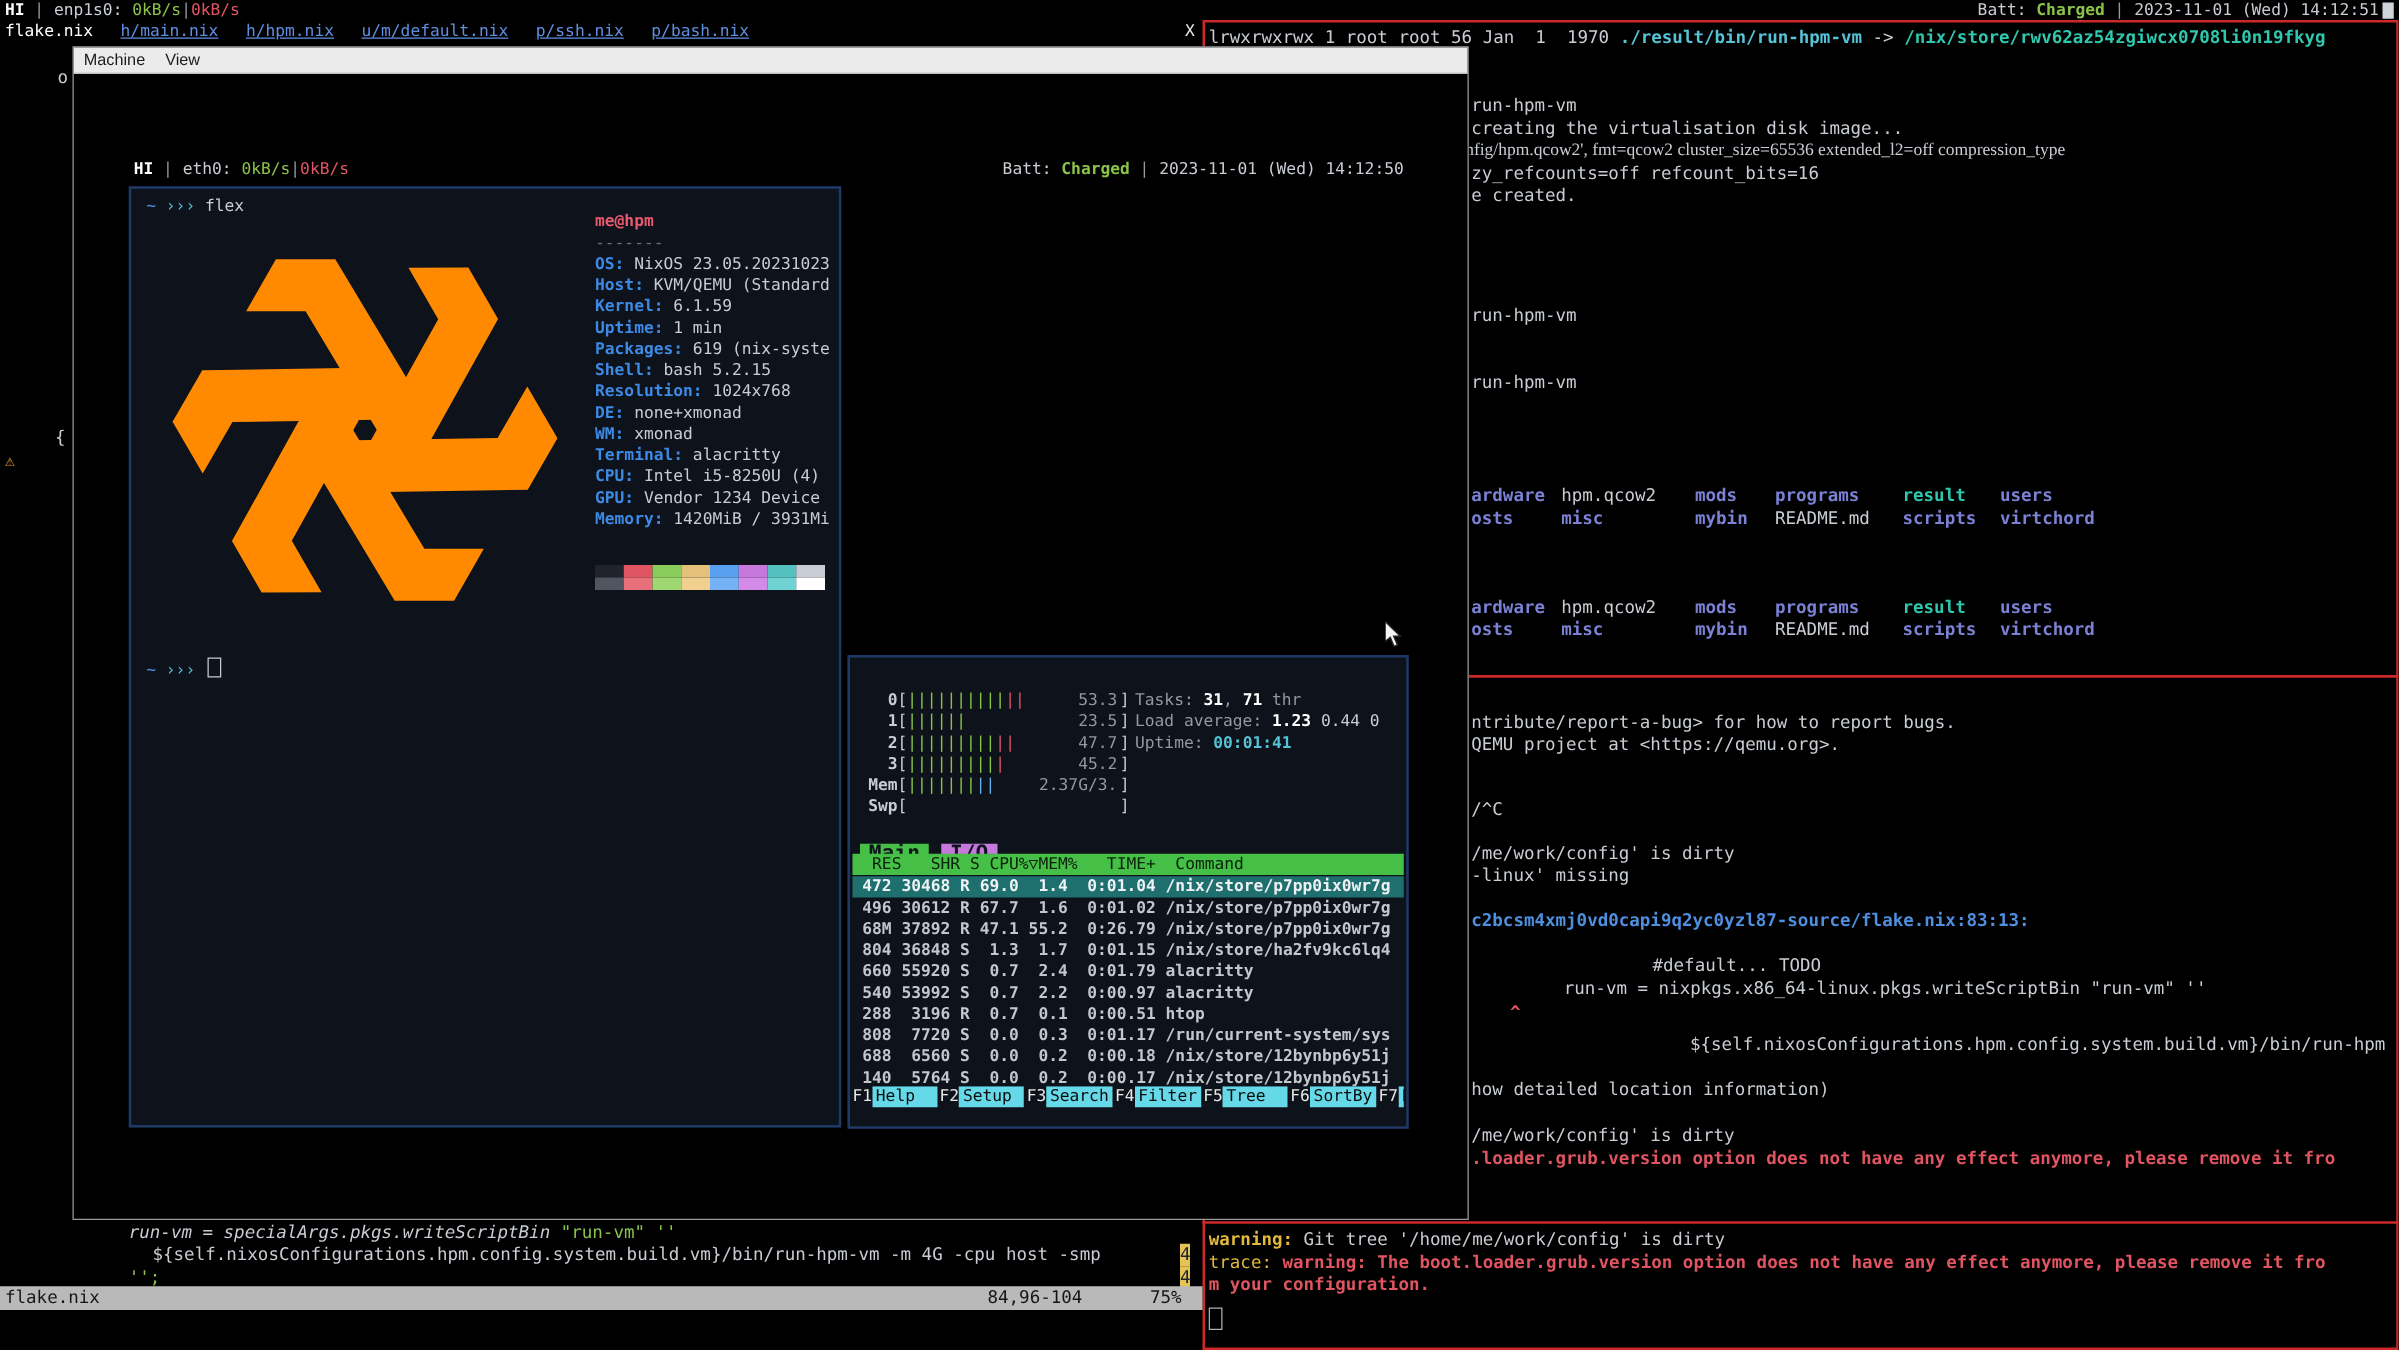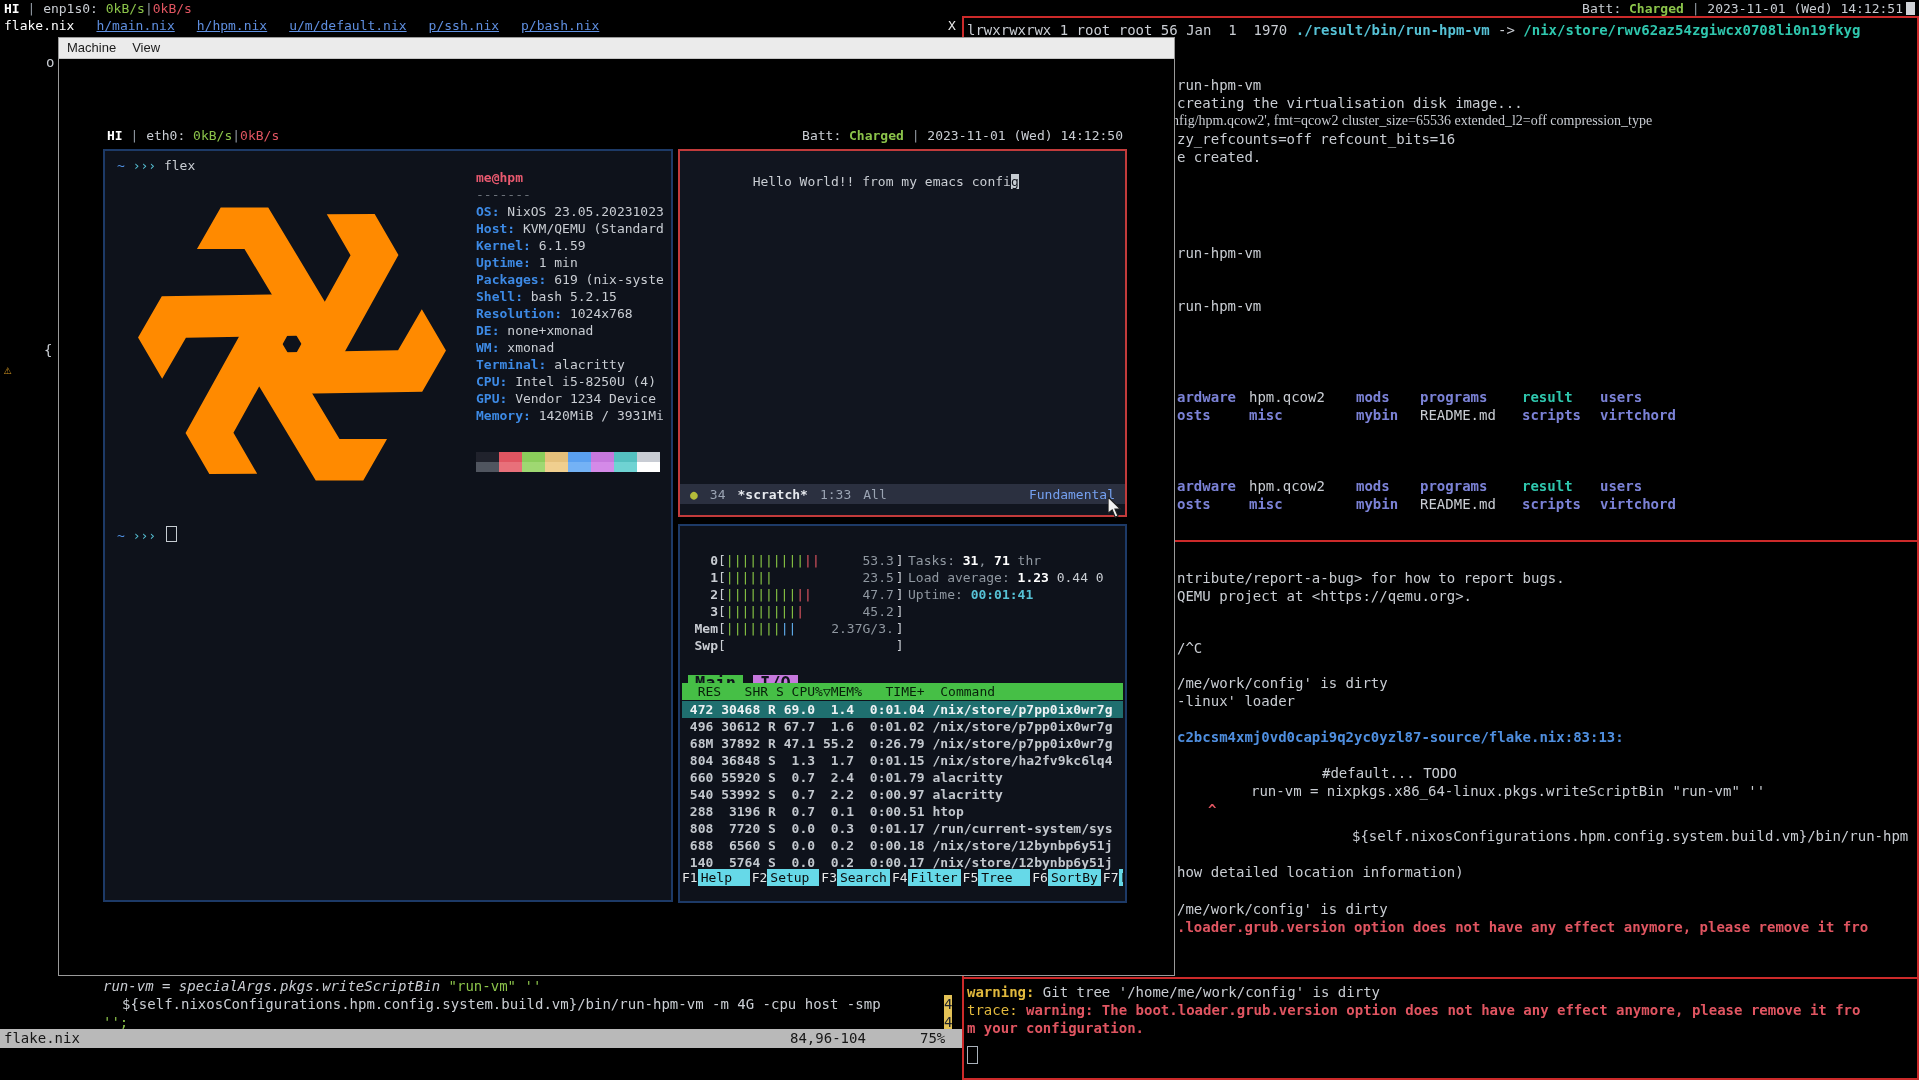--- a/index.html
+++ b/index.html
@@ -119,21 +119,21 @@
       <div class="line mono14" style="left: 1177px; top: 244px;"><span style="color: rgb(201, 205, 211);">run-hpm-vm</span></div>
       <div class="line mono14" style="left: 1177px; top: 297px;"><span style="color: rgb(201, 205, 211);">run-hpm-vm</span></div>
       <div class="line mono14" style="left: 1177px; top: 388px;"><span style="color: rgb(123, 130, 214); font-weight: bold; display: inline-block; width: 72px;">ardware</span><span style="color: rgb(201, 205, 211); display: inline-block; width: 107px;">hpm.qcow2</span><span style="color: rgb(123, 130, 214); font-weight: bold; display: inline-block; width: 64px;">mods</span><span style="color: rgb(123, 130, 214); font-weight: bold; display: inline-block; width: 102px;">programs</span><span style="color: rgb(47, 199, 174); font-weight: bold; display: inline-block; width: 78px;">result</span><span style="color: rgb(123, 130, 214); font-weight: bold;">users</span></div>
       <div class="line mono14" style="left: 1177px; top: 406px;"><span style="color: rgb(123, 130, 214); font-weight: bold; display: inline-block; width: 72px;">osts</span><span style="color: rgb(123, 130, 214); font-weight: bold; display: inline-block; width: 107px;">misc</span><span style="color: rgb(123, 130, 214); font-weight: bold; display: inline-block; width: 64px;">mybin</span><span style="color: rgb(201, 205, 211); display: inline-block; width: 102px;">README.md</span><span style="color: rgb(123, 130, 214); font-weight: bold; display: inline-block; width: 78px;">scripts</span><span style="color: rgb(123, 130, 214); font-weight: bold;">virtchord</span></div>
       <div class="line mono14" style="left: 1177px; top: 477px;"><span style="color: rgb(123, 130, 214); font-weight: bold; display: inline-block; width: 72px;">ardware</span><span style="color: rgb(201, 205, 211); display: inline-block; width: 107px;">hpm.qcow2</span><span style="color: rgb(123, 130, 214); font-weight: bold; display: inline-block; width: 64px;">mods</span><span style="color: rgb(123, 130, 214); font-weight: bold; display: inline-block; width: 102px;">programs</span><span style="color: rgb(47, 199, 174); font-weight: bold; display: inline-block; width: 78px;">result</span><span style="color: rgb(123, 130, 214); font-weight: bold;">users</span></div>
       <div class="line mono14" style="left: 1177px; top: 495px;"><span style="color: rgb(123, 130, 214); font-weight: bold; display: inline-block; width: 72px;">osts</span><span style="color: rgb(123, 130, 214); font-weight: bold; display: inline-block; width: 107px;">misc</span><span style="color: rgb(123, 130, 214); font-weight: bold; display: inline-block; width: 64px;">mybin</span><span style="color: rgb(201, 205, 211); display: inline-block; width: 102px;">README.md</span><span style="color: rgb(123, 130, 214); font-weight: bold; display: inline-block; width: 78px;">scripts</span><span style="color: rgb(123, 130, 214); font-weight: bold;">virtchord</span></div>
       <div class="line mono14" style="left: 1177px; top: 569px;"><span style="color: rgb(201, 205, 211);">ntribute/report-a-bug&gt; for how to report bugs.</span></div>
       <div class="line mono14" style="left: 1177px; top: 587px;"><span style="color: rgb(201, 205, 211);">QEMU project at &lt;https://qemu.org&gt;.</span></div>
       <div class="line mono14" style="left: 1177px; top: 639px;"><span style="color: rgb(201, 205, 211);">/^C</span></div>
       <div class="line mono14" style="left: 1177px; top: 674px;"><span style="color: rgb(201, 205, 211);">/me/work/config' is dirty</span></div>
-      <div class="line mono14" style="left: 1177px; top: 692px;"><span style="color: rgb(201, 205, 211);">-linux' loader</span></div>
+      <div class="line mono14" style="left: 1177px; top: 692px;"><span style="color: rgb(201, 205, 211);">-linux' missing</span></div>
       <div class="line mono14" style="left: 1177px; top: 728px;"><span style="color: rgb(79, 143, 224); font-weight: bold;">c2bcsm4xmj0vd0capi9q2yc0yzl87-source/flake.nix:83:13:</span></div>
       <div class="line mono14" style="left: 1322px; top: 764px;"><span style="color: rgb(201, 205, 211);">#default... TODO</span></div>
       <div class="line mono14" style="left: 1251px; top: 782px;"><span style="color: rgb(201, 205, 211);">run-vm = nixpkgs.x86_64-linux.pkgs.writeScriptBin "run-vm" ''</span></div>
       <div class="line mono14" style="left: 1208px; top: 801px;"><span style="color: rgb(224, 85, 97); font-weight: bold;">^</span></div>
       <div class="line mono14" style="left: 1352px; top: 827px;"><span style="color: rgb(201, 205, 211);">${self.nixosConfigurations.hpm.config.system.build.vm}/bin/run-hpm</span></div>
       <div class="line mono14" style="left: 1177px; top: 863px;"><span style="color: rgb(201, 205, 211);">how detailed location information)</span></div>
       <div class="line mono14" style="left: 1177px; top: 900px;"><span style="color: rgb(201, 205, 211);">/me/work/config' is dirty</span></div>
       <div class="line mono14" style="left: 1177px; top: 918px;"><span style="color: rgb(224, 85, 97); font-weight: bold;">.loader.grub.version option does not have any effect anymore, please remove it fro</span></div>
       <div class="line mono14" style="left: 967px; top: 983px;"><span style="color: rgb(226, 185, 61); font-weight: bold;">warning:</span><span style="color: rgb(201, 205, 211);"> Git tree '/home/me/work/config' is dirty</span></div>
       <div class="line mono14" style="left: 967px; top: 1001px;"><span style="color: rgb(226, 185, 61); font-weight: normal;">trace:</span><span style="color: rgb(224, 85, 97); font-weight: bold;"> warning: The boot.loader.grub.version option does not have any effect anymore, please remove it fro</span></div>
@@ -199,33 +199,20 @@
             <div class="nf-line"><span style="color: rgb(61, 138, 229); font-weight: bold;">Memory: </span><span style="color: rgb(201, 205, 211);">1420MiB / 3931Mi</span></div>
           </div>
         <div id="palette">
             <div class="pal-row"><span class="pal" style="background: rgb(32, 34, 44);"></span><span class="pal" style="background: rgb(224, 85, 97);"></span><span class="pal" style="background: rgb(139, 205, 91);"></span><span class="pal" style="background: rgb(229, 192, 123);"></span><span class="pal" style="background: rgb(90, 160, 240);"></span><span class="pal" style="background: rgb(198, 120, 221);"></span><span class="pal" style="background: rgb(84, 192, 192);"></span><span class="pal" style="background: rgb(200, 204, 212);"></span></div>
             <div class="pal-row"><span class="pal" style="background: rgb(80, 85, 95);"></span><span class="pal" style="background: rgb(232, 112, 122);"></span><span class="pal" style="background: rgb(159, 216, 114);"></span><span class="pal" style="background: rgb(240, 207, 143);"></span><span class="pal" style="background: rgb(116, 178, 245);"></span><span class="pal" style="background: rgb(212, 138, 232);"></span><span class="pal" style="background: rgb(111, 211, 211);"></span><span class="pal" style="background: rgb(255, 255, 255);"></span></div>
           </div>
       </div>
       <div id="prompt2" class="line mono13" style="left:12px;top:375px"><span style="color: rgb(79, 143, 224);">~ </span><span style="color: rgb(86, 194, 214);">››› </span><span class="hollow-cursor"></span></div>
     </div>
 
-    <div id="tile-emacs" class="tile active">
-      <div id="emacs-text" class="line mono13" style="left:10px;top:5px">
-        <span>Hello World!! from my emacs confi</span><span class="block-cursor">g</span>
-      </div>
-      <div id="emacs-modeline">
-        <span class="mdot">●</span>
-        <span>34</span>
-        <span class="mbuf">*scratch*</span>
-        <span>1:33</span>
-        <span>All</span>
-        <span class="mmode">Fundamental</span>
-      </div>
-    </div>
 
     <div id="tile-htop" class="tile">
       <div id="htop-meters">
           <div class="line mono13" style="left: 0px; top: 0px;"><span class="mlabel">0</span><span style="color: rgb(201, 205, 211);">[</span><span class="mbar"><span style="color: rgb(134, 196, 67);">||||||||||</span><span style="color: rgb(224, 85, 97);">||</span><span class="mright">53.3</span></span><span style="color: rgb(201, 205, 211);">]</span></div>
           <div class="line mono13" style="left: 0px; top: 17px;"><span class="mlabel">1</span><span style="color: rgb(201, 205, 211);">[</span><span class="mbar"><span style="color: rgb(134, 196, 67);">||||||</span><span class="mright">23.5</span></span><span style="color: rgb(201, 205, 211);">]</span></div>
           <div class="line mono13" style="left: 0px; top: 34px;"><span class="mlabel">2</span><span style="color: rgb(201, 205, 211);">[</span><span class="mbar"><span style="color: rgb(134, 196, 67);">|||||||||</span><span style="color: rgb(224, 85, 97);">||</span><span class="mright">47.7</span></span><span style="color: rgb(201, 205, 211);">]</span></div>
           <div class="line mono13" style="left: 0px; top: 51px;"><span class="mlabel">3</span><span style="color: rgb(201, 205, 211);">[</span><span class="mbar"><span style="color: rgb(134, 196, 67);">|||||||||</span><span style="color: rgb(224, 85, 97);">|</span><span class="mright">45.2</span></span><span style="color: rgb(201, 205, 211);">]</span></div>
           <div class="line mono13" style="left: 0px; top: 68px;"><span class="mlabel">Mem</span><span style="color: rgb(201, 205, 211);">[</span><span class="mbar"><span style="color: rgb(134, 196, 67);">|||||||</span><span style="color: rgb(97, 175, 239);">||</span><span class="mright">2.37G/3.</span></span><span style="color: rgb(201, 205, 211);">]</span></div>
           <div class="line mono13" style="left: 0px; top: 85px;"><span class="mlabel">Swp</span><span style="color: rgb(201, 205, 211);">[</span><span class="mbar"><span class="mright"></span></span><span style="color: rgb(201, 205, 211);">]</span></div>
           <div class="line mono13" style="left: 220px; top: 0px;"><span style="color: rgb(144, 152, 161);">Tasks: </span><span style="color: rgb(255, 255, 255); font-weight: bold;">31</span><span style="color: rgb(144, 152, 161);">, </span><span style="color: rgb(255, 255, 255); font-weight: bold;">71</span><span style="color: rgb(144, 152, 161);"> thr</span></div>

